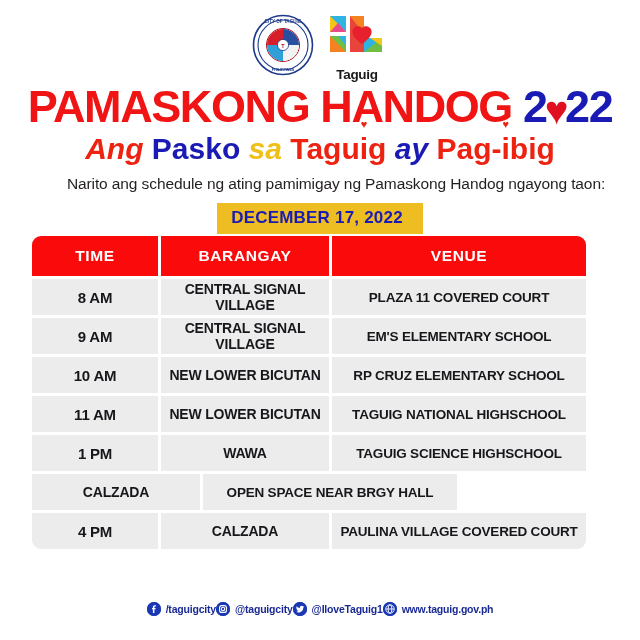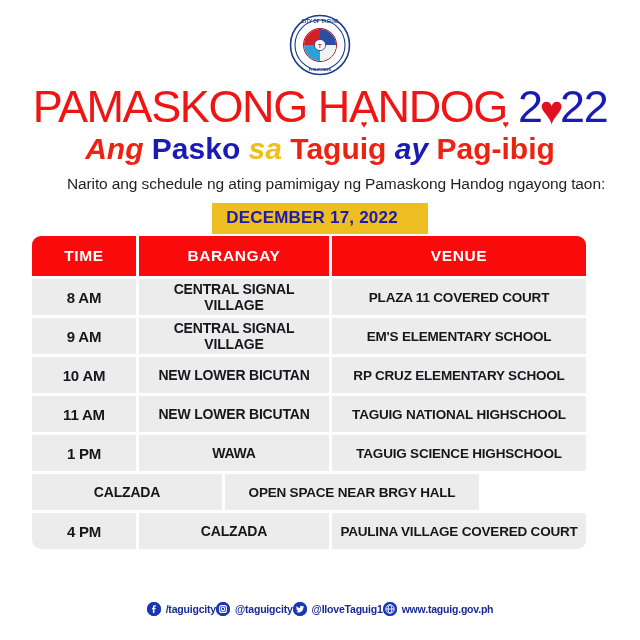--- a/index.html
+++ b/index.html
@@ -21,21 +21,21 @@
   .taguig-wordmark {
     position: absolute; bottom: -1px; left: 0; width: 62px;
     text-align: center; font-size: 13.5px; font-weight: bold;
     color: #1a1a1a; letter-spacing: -0.3px; line-height: 1;
   }
 
   
   .title {
     position: absolute; top: 84px; left: 0; width: 640px;
     text-align: center; white-space: nowrap;
-    font-size: 45px; font-weight: normal; letter-spacing: -1.4px;
+    font-size: 45px; font-weight: bold; letter-spacing: -1.4px;
     line-height: 1; font-family: "Liberation Sans", sans-serif;
   }
   .t-red { color: #f01414; }
   .t-blue { color: #1a1ab4; }
   .heart-glyph {
     display: inline-block; color: #e01020; font-size: 40px;
     vertical-align: -2px; margin: 0 -2px; line-height: 1;
   }
 
   
@@ -67,36 +67,36 @@
     letter-spacing: -0.1px;
   }
 
   
   .date-wrap {
     position: absolute; top: 203px; left: 0; width: 640px;
     text-align: center;
   }
   .date-badge {
     display: inline-block; background: #eebd22; color: #1a1ab4;
-    font-size: 17px; font-weight: bold; padding: 5px 30px 6px 14px;
+    font-size: 17px; font-weight: bold; padding: 5px 20px 6px 14px;
     letter-spacing: 0.2px;
   }
 
   
   .table {
     position: absolute; left: 32px; top: 236px; width: 576px;
   }
   .trow { display: flex; width: 100%; margin-bottom: 3px; }
   .trow:last-child { margin-bottom: 0; }
   .cell {
     display: flex; align-items: center; justify-content: center;
     text-align: center; padding: 0 6px;
   }
-  .c-time { width: 104px; margin-right: 3px; }
-  .c-brgy { width: 190px; margin-right: 3px; }
+  .c-time { width: 126px; margin-right: 3px; }
+  .c-brgy { width: 168px; margin-right: 3px; }
   .c-venue { width: 254px; }
 
   .header-row .cell {
     background: #fa0a0a; color: #ffffff;
     height: 40px; font-size: 15.5px; font-weight: bold; letter-spacing: 0.6px;
   }
   .header-row .c-time  { border-radius: 9px 0 0 0; }
   .header-row .c-venue { border-radius: 0 9px 0 0; }
 
   .data-row .cell {
@@ -139,20 +139,43 @@
         <path d="M47 31 A16 16 0 0 1 31 47 L31 31 Z" fill="#f2f2f2"></path>
         <path d="M31 47 A16 16 0 0 1 15 31 L31 31 Z" fill="#2f9fd8"></path>
         <path d="M15 31 A16 16 0 0 1 31 15 L31 31 Z" fill="#d81e28"></path>
         <circle cx="31" cy="31" r="5.6" fill="#fff" stroke="#1e3a8a" stroke-width="0.8"></circle>
         <text x="31" y="33.6" font-size="5.4" fill="#b01020" font-weight="bold" text-anchor="middle" font-family="Liberation Sans, sans-serif">T</text>
         <text x="31" y="9.4" font-size="4.6" fill="#1e3a8a" font-weight="bold" text-anchor="middle" font-family="Liberation Sans, sans-serif">CITY OF TAGUIG</text>
         <text x="31" y="57.4" font-size="3.6" fill="#1e3a8a" font-weight="bold" text-anchor="middle" font-family="Liberation Sans, sans-serif">PHILIPPINES</text>
       </svg>
     </div>
 
+    <div class="taguig-logo">
+      <svg width="62" height="52" viewBox="0 0 62 52">
+
+        <path d="M4 2 h16 v16 h-16 z" fill="#f5c518"></path>
+        <path d="M4 2 h16 v16 z" fill="#2fb3e0"></path>
+        <path d="M4 18 l8 -9 l8 9 z" fill="#e84b8a"></path>
+
+        <path d="M4 22 h16 v16 h-16 z" fill="#6fbf44"></path>
+        <path d="M4 22 l16 16 h-16 z" fill="#f58220"></path>
+        <path d="M12 22 h8 v10 z" fill="#2fb3e0"></path>
+
+        <path d="M24 2 h14 v36 h-14 z" fill="#e8443c"></path>
+        <path d="M24 2 h14 v18 z" fill="#f58220"></path>
+
+        <path d="M38 24 h18 v14 h-18 z" fill="#6fbf44"></path>
+        <path d="M38 24 h18 l-18 14 z" fill="#2fb3e0"></path>
+        <path d="M44 24 h12 v8 z" fill="#f5c518"></path>
+
+        <path d="M36 14 c-3.4 -3.6 -9.6 -1.4 -9.6 4 c0 5.2 6.6 9.6 9.6 12.2
+                 c3 -2.6 9.6 -7 9.6 -12.2 c0 -5.4 -6.2 -7.6 -9.6 -4 z" fill="#e8202e"></path>
+      </svg>
+      <div class="taguig-wordmark">Taguig</div>
+    </div>
   </div>
 
   <div class="title">
     <span class="t-red">PAMASKONG HANDOG </span><span class="t-blue">2</span><span class="heart-glyph">♥</span><span class="t-blue">22</span>
   </div>
 
   <div class="tagline">
     <span class="tg-ang">Ang</span>
     <span class="tg-pasko">Pasko</span>
     <span class="tg-sa">sa</span>

